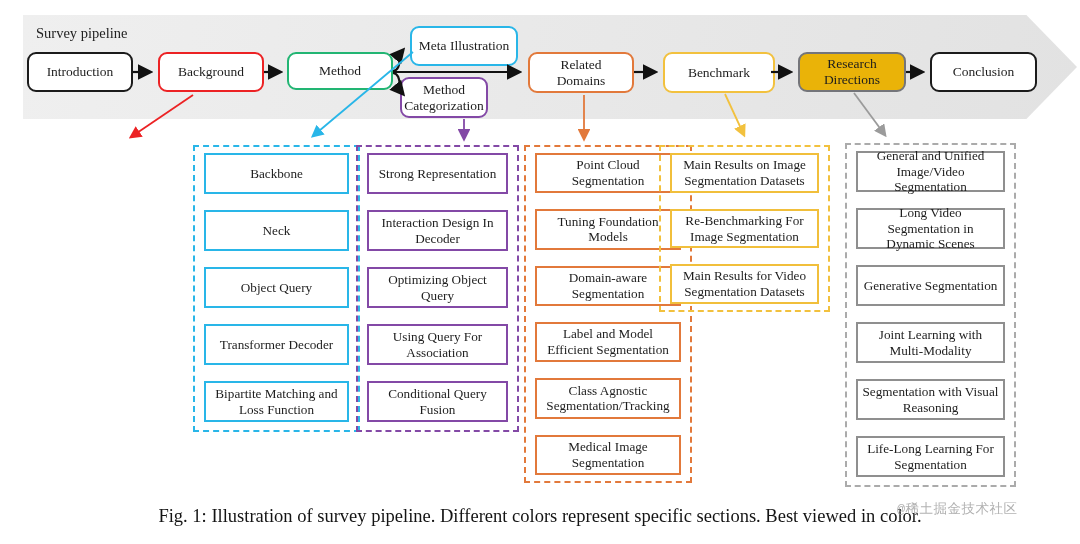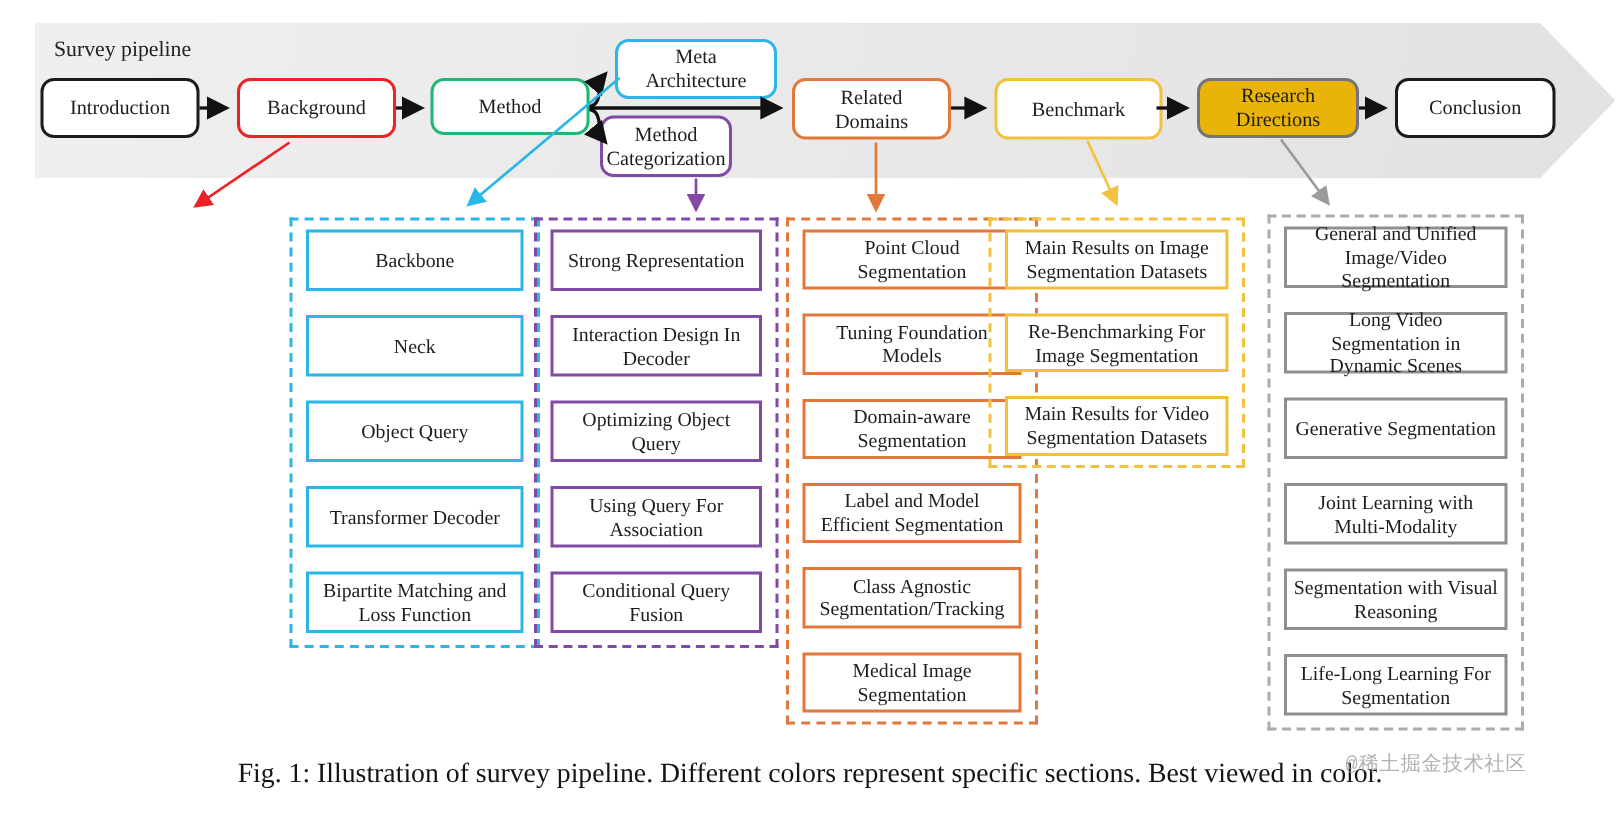--- a/index.html
+++ b/index.html
@@ -76,21 +76,21 @@
 <body>
 
 <div class="canvas">
 
   <div class="banner"></div>
   <div class="banner-label">Survey pipeline</div>
 
   <div class="node c-black pos-introduction">Introduction</div>
   <div class="node c-red pos-background">Background</div>
   <div class="node c-green pos-method">Method</div>
-  <div class="node c-cyan pos-meta">Meta Architecture</div>
+  <div class="node c-cyan pos-meta">Meta Illustration</div>
   <div class="node c-purple pos-methodcat">Method Categorization</div>
   <div class="node c-orange pos-related">Related Domains</div>
   <div class="node c-yellow pos-benchmark">Benchmark</div>
   <div class="node c-gray pos-research">Research Directions</div>
   <div class="node c-black pos-conclusion">Conclusion</div>
 
 
   <div class="group g-cyan gpos-1">
     <div class="tbox">Backbone</div>
     <div class="tbox">Neck</div>

